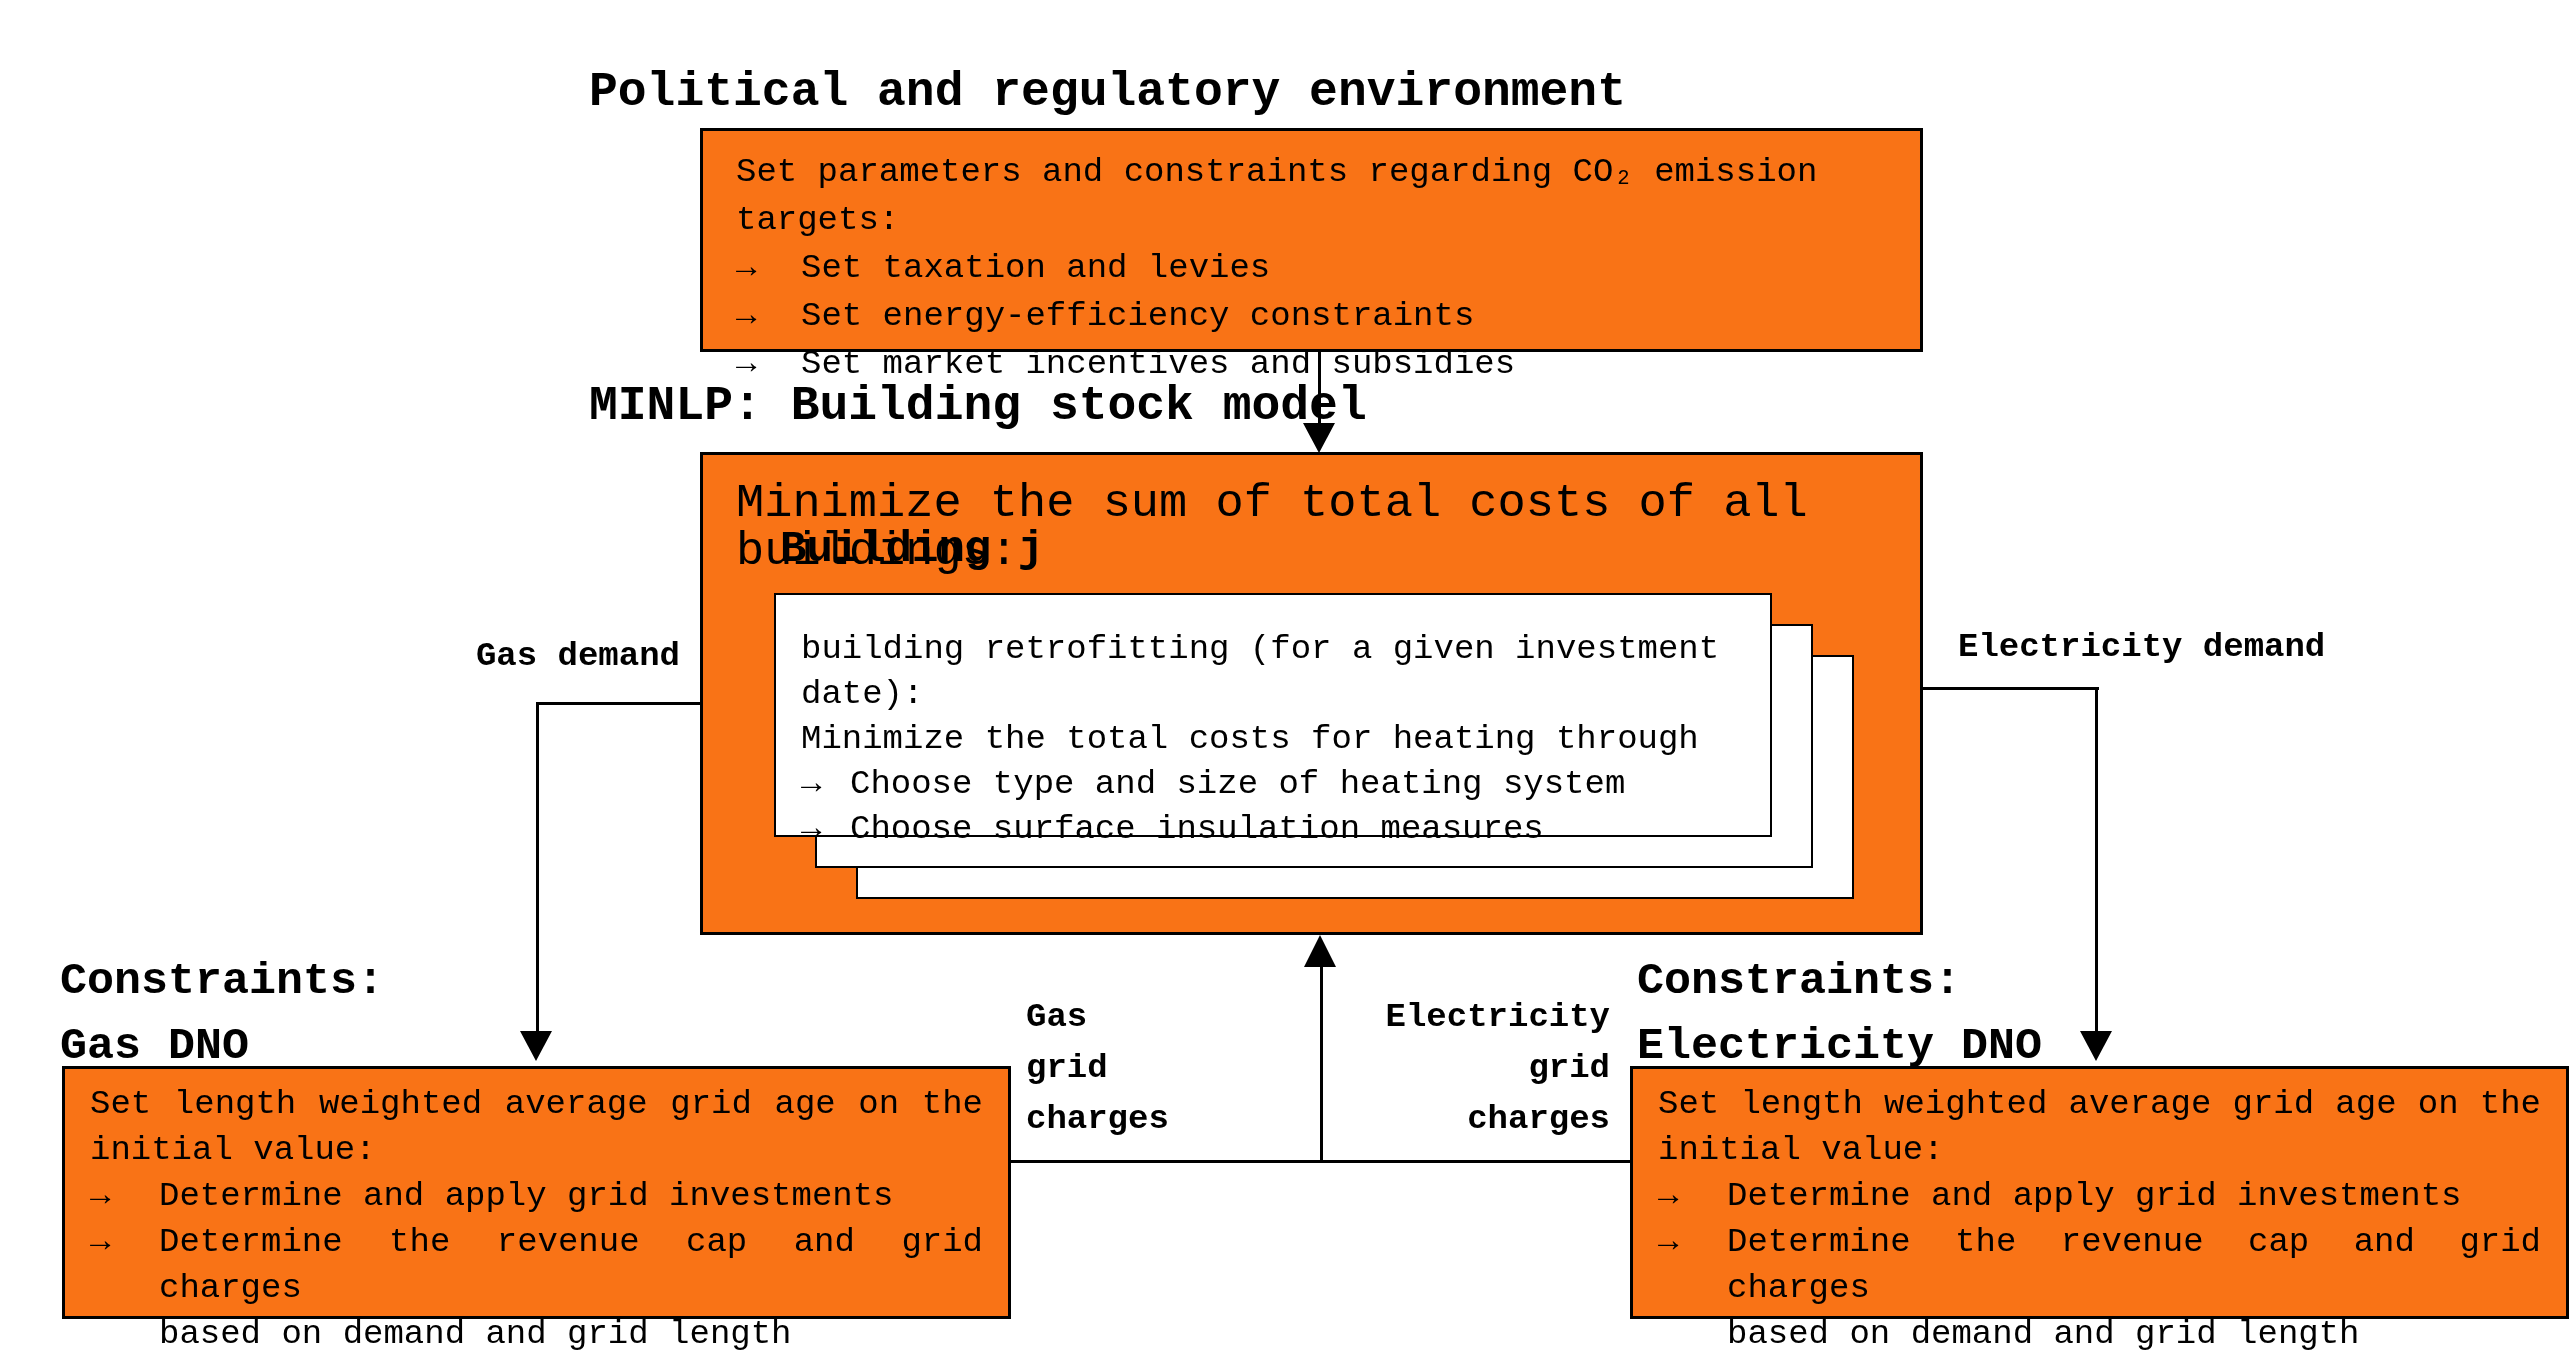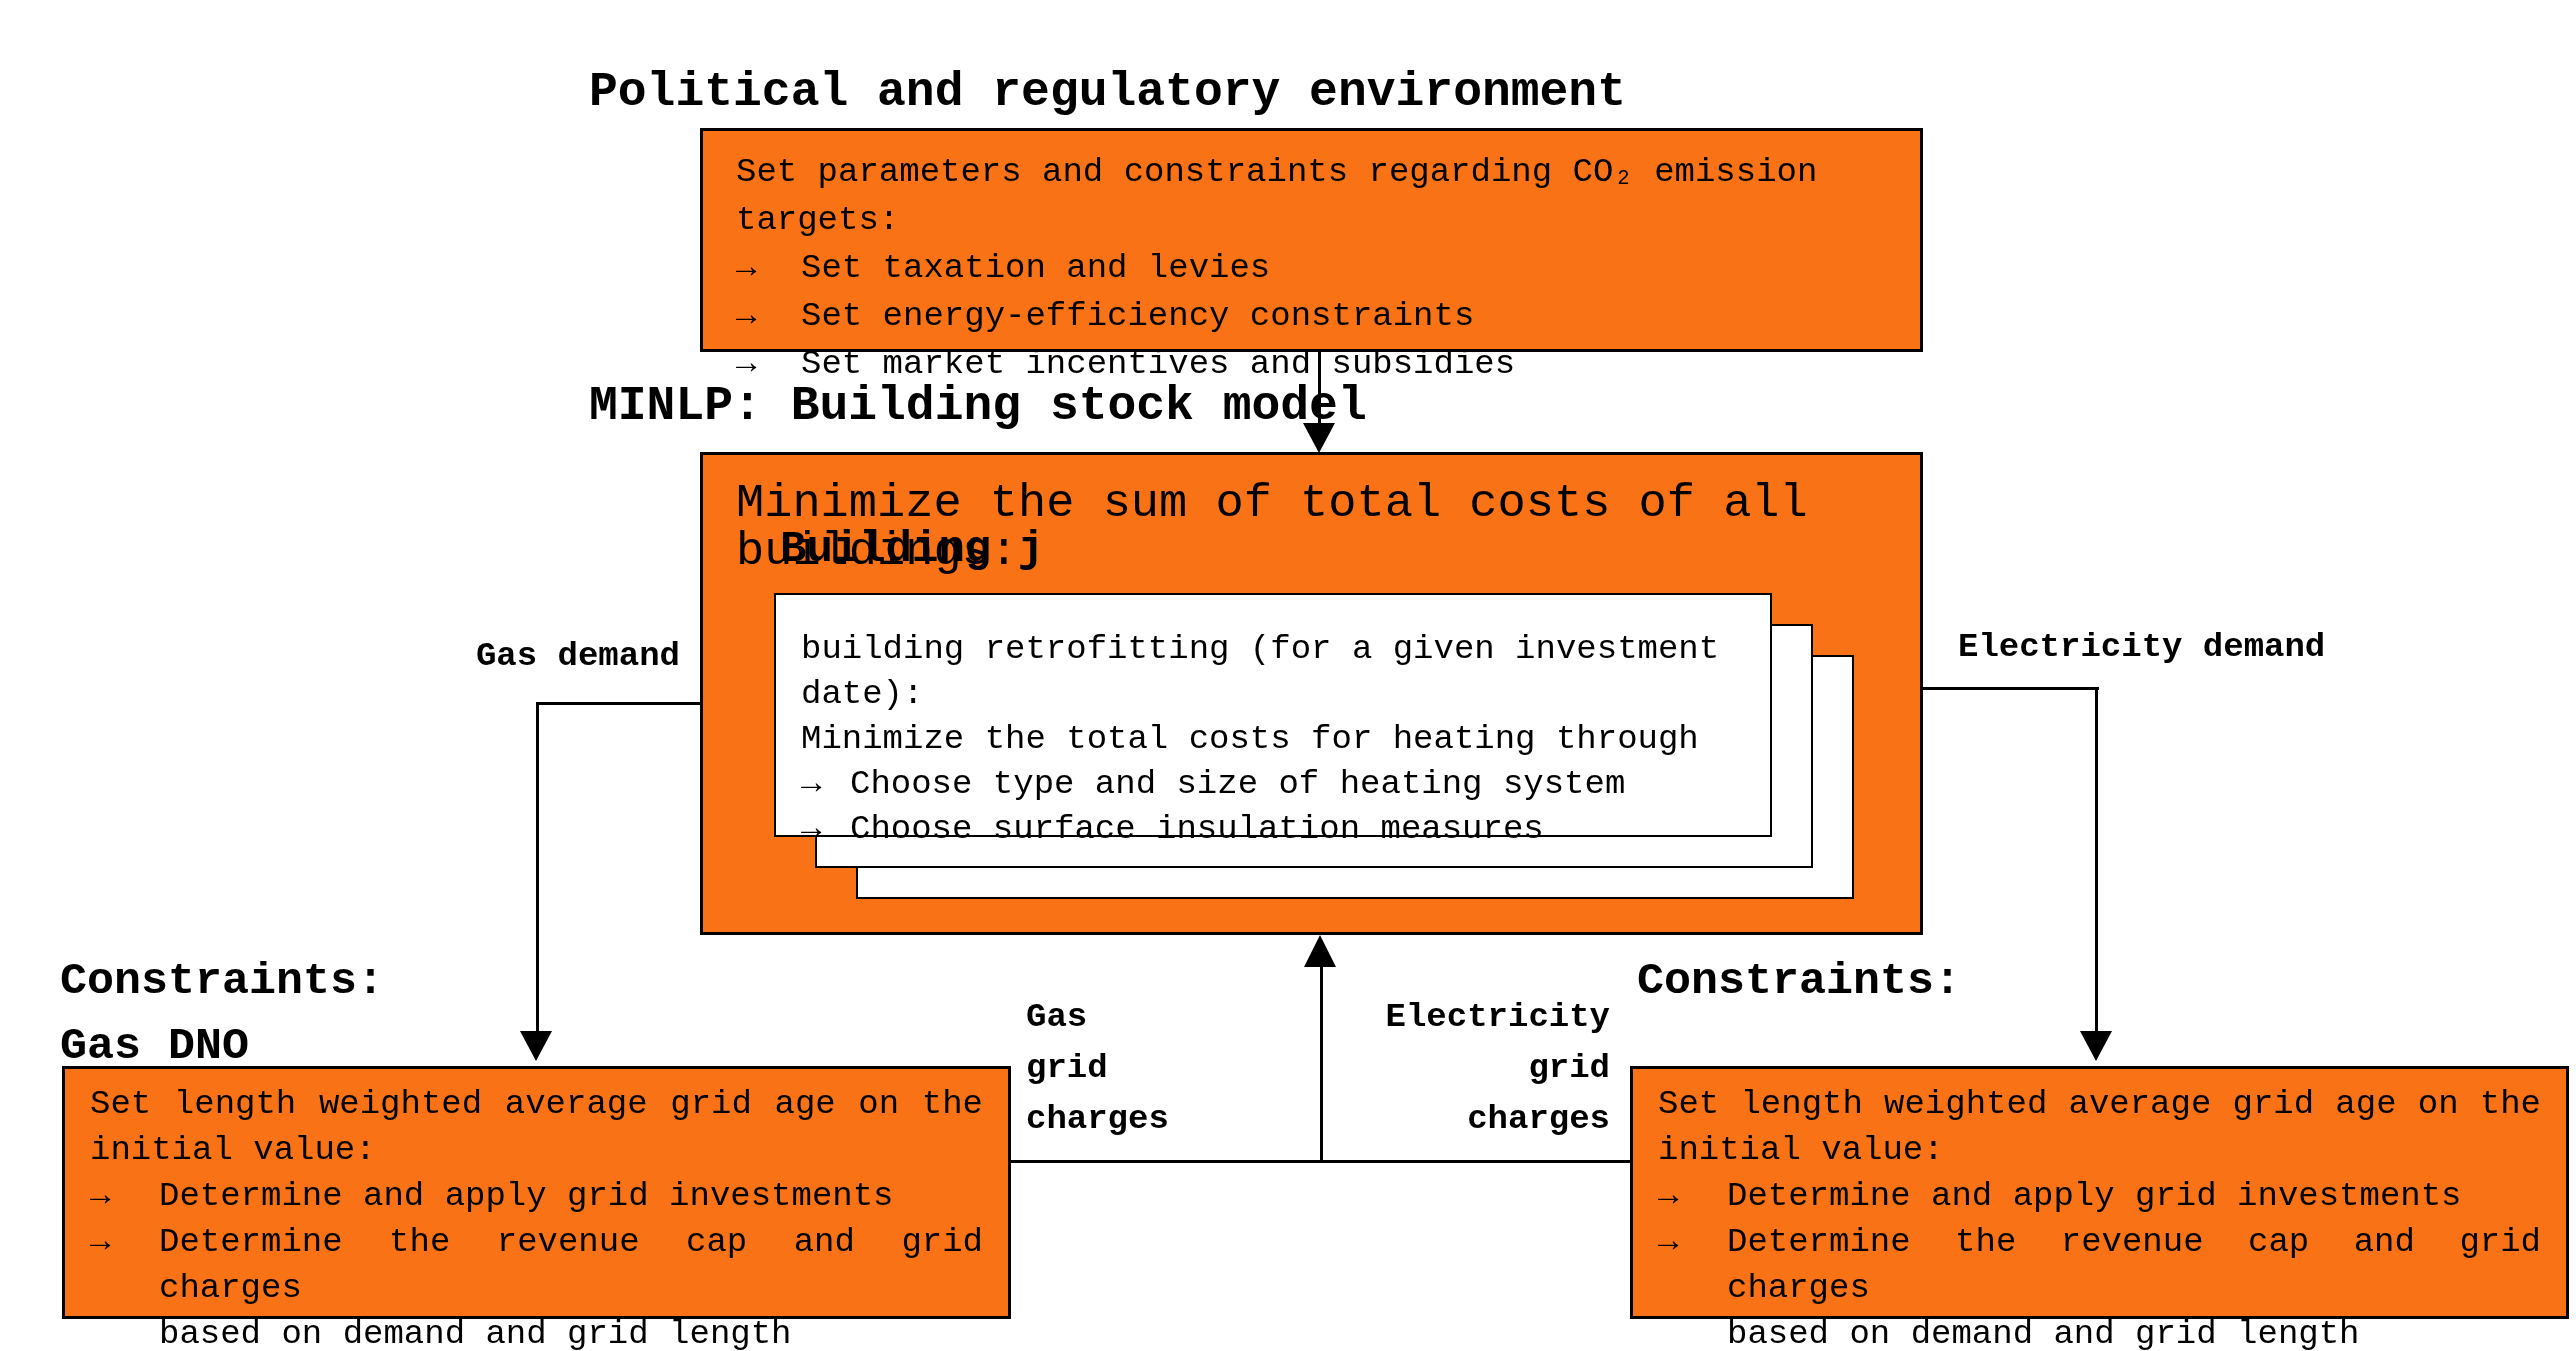--- a/index.html
+++ b/index.html
@@ -123,20 +123,21 @@
       <span class="bullet-md">→</span>
       <span class="bullet-text">
         <span class="jline" style="display:block;">Determine the revenue cap and grid charges</span>
         <span style="display:block;">based on demand and grid length</span>
       </span>
     </div>
   </div>
 
   <div class="abs" style="left:1637px; top:949px; font-size:45px; font-weight:bold; line-height:65px;">
     <div>Constraints:</div>
+    <div>Electricity DNO</div>
   </div>
 
   <div class="gbox" style="left:1630px; top:1066px; width:939px; height:253px; padding:12.4px 25px 0 25px; font-size:34px; line-height:46px;">
     <div class="jline">Set length weighted average grid age on the</div>
     <div>initial value:</div>
     <div class="bullet-row">
       <span class="bullet-md">→</span>
       <span class="bullet-text">Determine and apply grid investments</span>
     </div>
     <div class="bullet-row">

